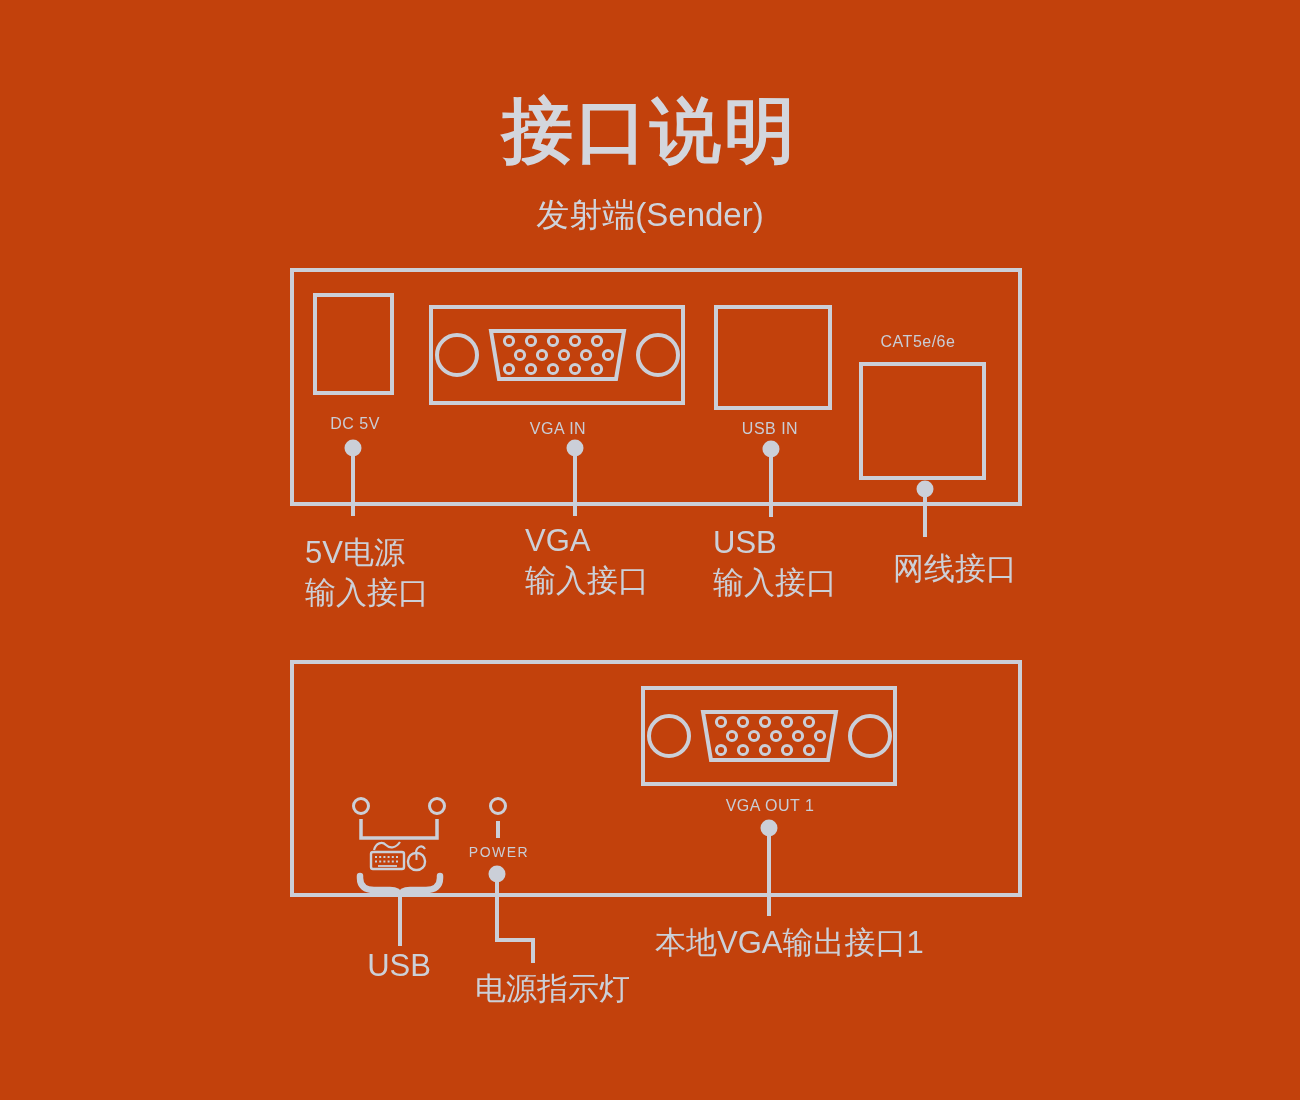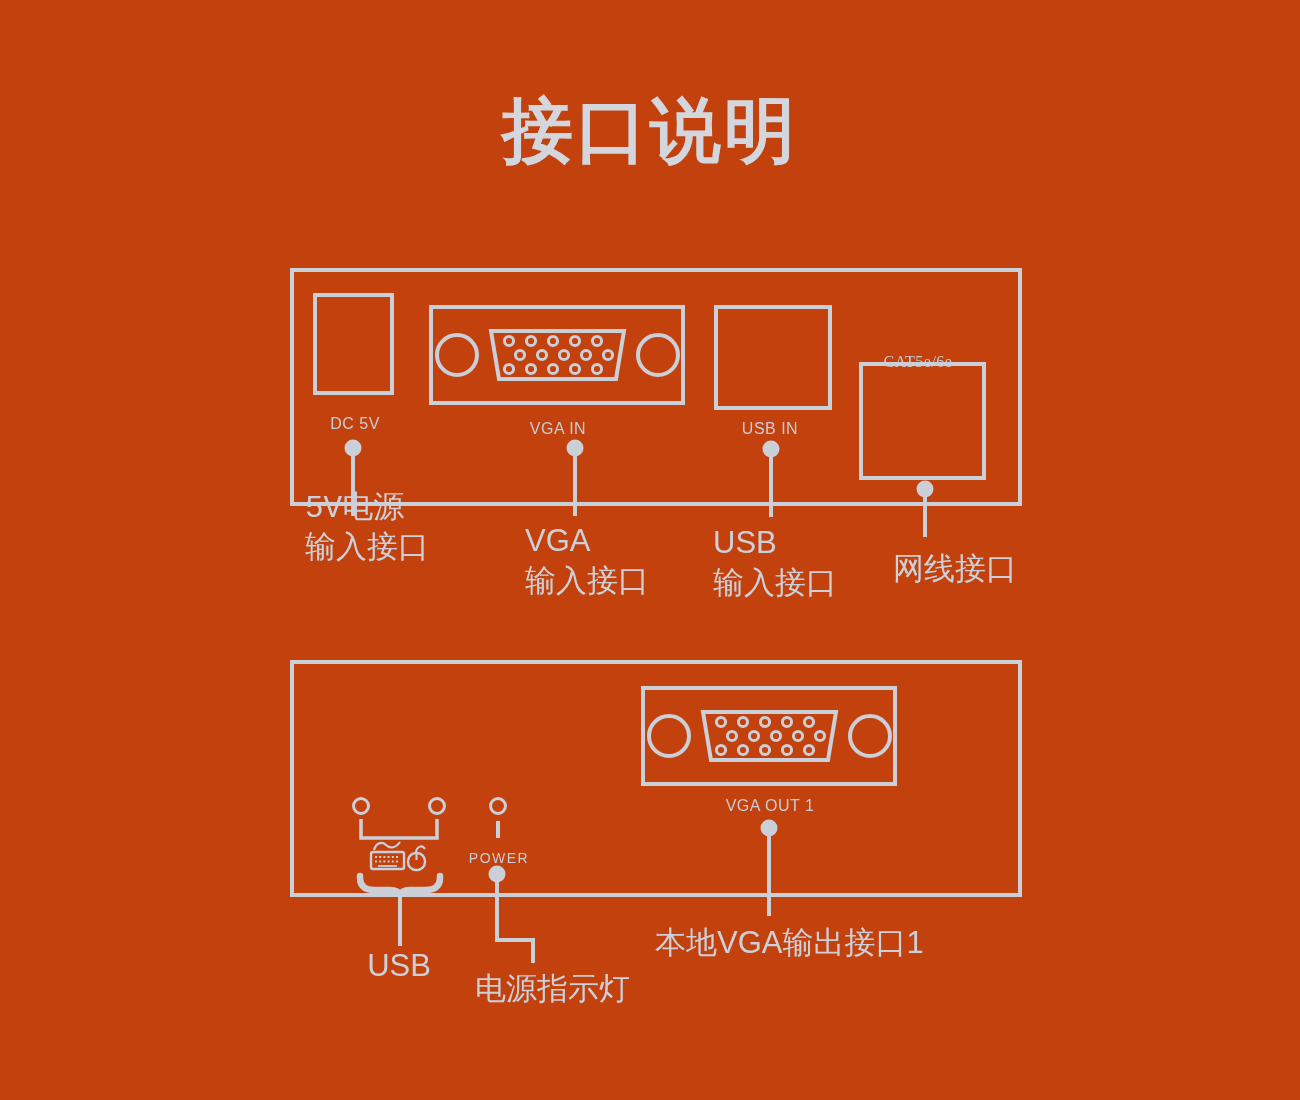--- a/index.html
+++ b/index.html
@@ -16,25 +16,25 @@
   .subtitle {
     left:0; right:0; top:193px; text-align:center;
     font-size:33px; font-weight:400; color:#CFD3DB;
   }
   .port-label {
     font-size:16px; color:#C9CDD6; text-align:center; letter-spacing:0.5px;
   }
   .pl-dc      { left:295px; top:415px; width:120px; }
   .pl-vga-in  { left:498px; top:420px; width:120px; }
   .pl-usb-in  { left:710px; top:420px; width:120px; }
-  .pl-cat     { left:858px; top:353px; width:120px;font-family:Liberation Serif, serif; }
+  .pl-cat     { left:858px; top:333px; width:120px; }
   .pl-vga-out { left:710px; top:797px; width:120px; }
-  .pl-power   { left:449px; top:844px; width:100px; font-size:14px; letter-spacing:1.5px;margin-top:6px; }
+  .pl-power   { left:449px; top:844px; width:100px; font-size:14px; letter-spacing:1.5px; }
   .callout { font-size:31px; line-height:40px; color:#CCD0D8; }
-  .co-5v      { left:305px; top:489px;font-family:Liberation Mono, monospace; }
+  .co-5v      { left:305px; top:533px; }
   .co-vga     { left:525px; top:521px; }
   .co-usb     { left:713px; top:523px; }
   .co-cat     { left:893px; top:549px; }
   .co-vga-out { left:655px; top:923px; }
   .co-usb-led { left:313px; top:946px; width:172px; text-align:center; }
   .co-power   { left:475px; top:969px; }
   .watermark {
     right:26px; top:1027px; font-size:41px; font-weight:700; color:#FFFFFF;
     text-shadow:3px 3px 2px rgba(16,21,33,0.55); letter-spacing:1px;
   }
@@ -120,20 +120,21 @@
     <g fill="#CBCFD8">
       <circle cx="769" cy="828" r="8.5"></circle>
         <path class="ln" d="M769,828 V916" stroke-width="4"></path>
       <path class="ln" d="M400,896 V946" stroke-width="4"></path>
       <circle cx="497" cy="874" r="8.5"></circle>
         <path class="ln" d="M497,874 V940 H533 V963" stroke-width="4"></path>
     </g>
   </svg>
 
   <div class="abs title">接口说明</div>
+  <div class="abs subtitle">发射端(Sender)</div>
 
   <div class="abs port-label pl-dc">DC 5V</div>
   <div class="abs port-label pl-vga-in">VGA IN</div>
   <div class="abs port-label pl-usb-in">USB IN</div>
   <div class="abs port-label pl-cat">CAT5e/6e</div>
 
   <div class="abs port-label pl-vga-out">VGA OUT 1</div>
   <div class="abs port-label pl-power">POWER</div>
 
   <div class="abs callout co-5v">

